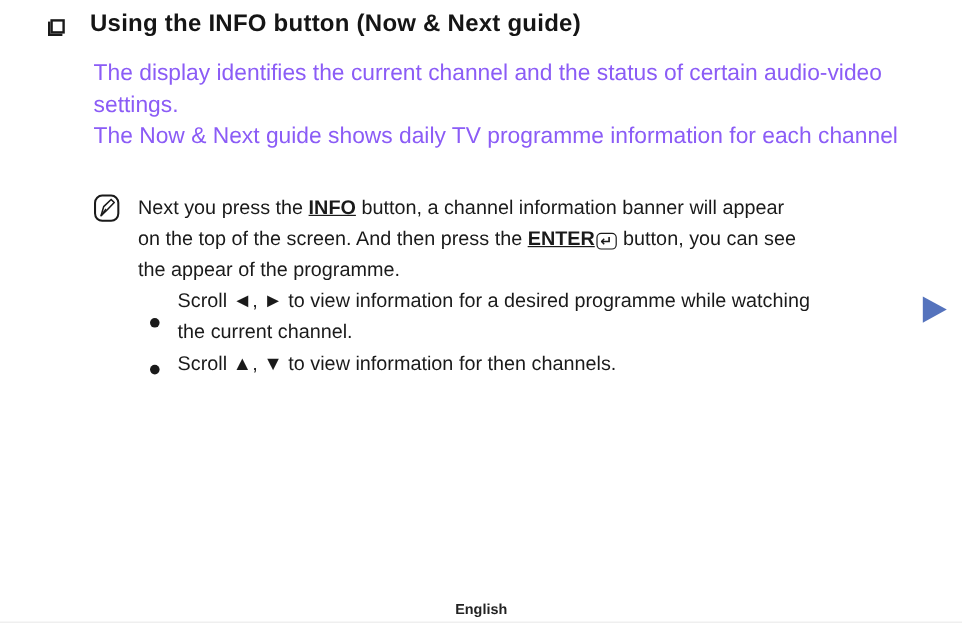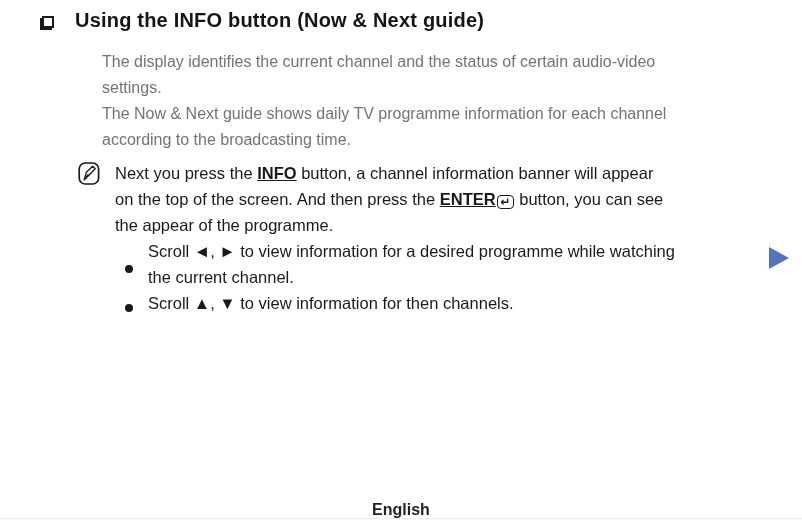--- a/index.html
+++ b/index.html
@@ -36,24 +36,23 @@
     color: #151515;
     margin-left: 21px;
     letter-spacing: 0.2px;
     white-space: nowrap;
   }
   
   .intro {
     position: absolute;
     left: 78px;
     top: 49px;
-    font-size: 16px;
+    font-size: 19px;
     line-height: 26px;
-    color: #737373;
-    margin-left: 24px;
+    color: #8b5cf6;
   }
   .line { white-space: nowrap; }
   
   .note-row {
     position: absolute;
     left: 78px;
     top: 160px;
     display: flex;
     align-items: flex-start;
   }
@@ -108,21 +107,21 @@
     border-left: 20px solid #5573bd;
     cursor: pointer;
   }
   
   .footer-label {
     position: absolute;
     left: 0;
     right: 0;
     top: 501px;
     text-align: center;
-    font-size: 16px;
+    font-size: 12px;
     font-weight: bold;
     color: #222222;
   }
   .bottom-hairline {
     position: absolute;
     left: 0;
     top: 518px;
     width: 100%;
     height: 1px;
     background: #ececec;
@@ -135,21 +134,20 @@
 
   <div class="title-row">
     <div class="square-bullet"></div>
     <div class="page-title">Using the INFO button (Now &amp; Next guide)</div>
   </div>
 
   <div class="intro">
     <div class="line">The display identifies the current channel and the status of certain audio-video</div>
     <div class="line">settings.</div>
     <div class="line">The Now &amp; Next guide shows daily TV programme information for each channel</div>
-    <div class="line">according to the broadcasting time.</div>
   </div>
 
   <div class="note-row">
     <div class="note-icon-wrap">
       <svg width="22" height="25" viewBox="0 0 22 25">
         <rect x="1.2" y="2" width="19.4" height="21" rx="6" fill="none" stroke="#1a1a1a" stroke-width="1.7"></rect>
         <path d="M6.2 18.8 L8.4 11.2 L14.6 5.2 L17.2 7.8 L11.2 14 Z" fill="none" stroke="#1a1a1a" stroke-width="1.3" stroke-linejoin="round"></path>
         <line x1="6.2" y1="18.8" x2="10.4" y2="13.2" stroke="#1a1a1a" stroke-width="1.2"></line>
       </svg>
     </div>

